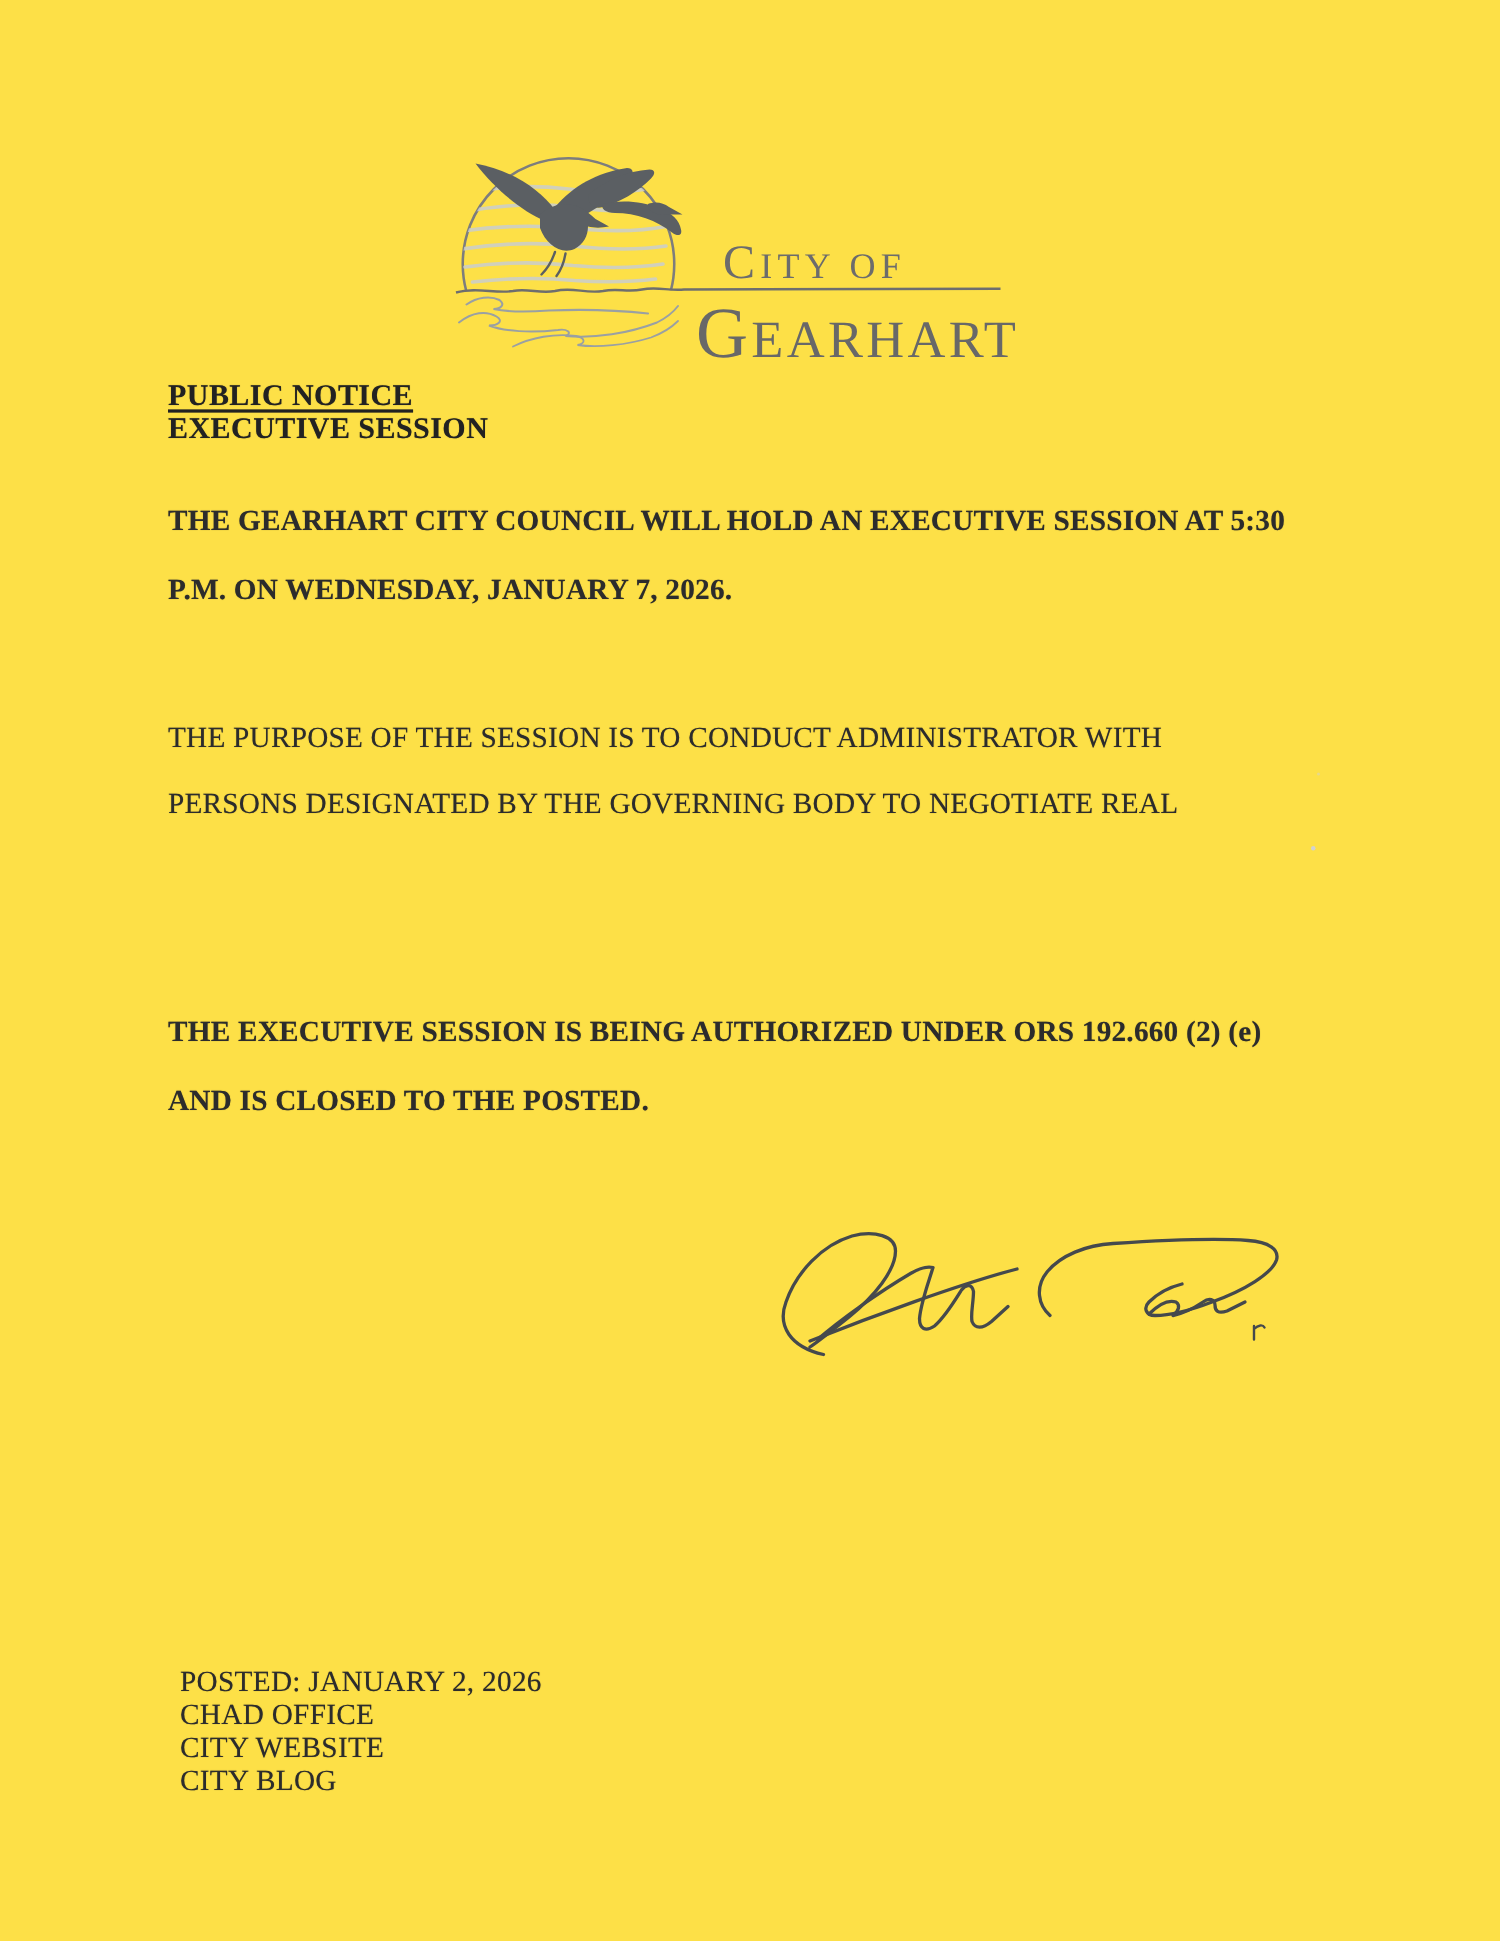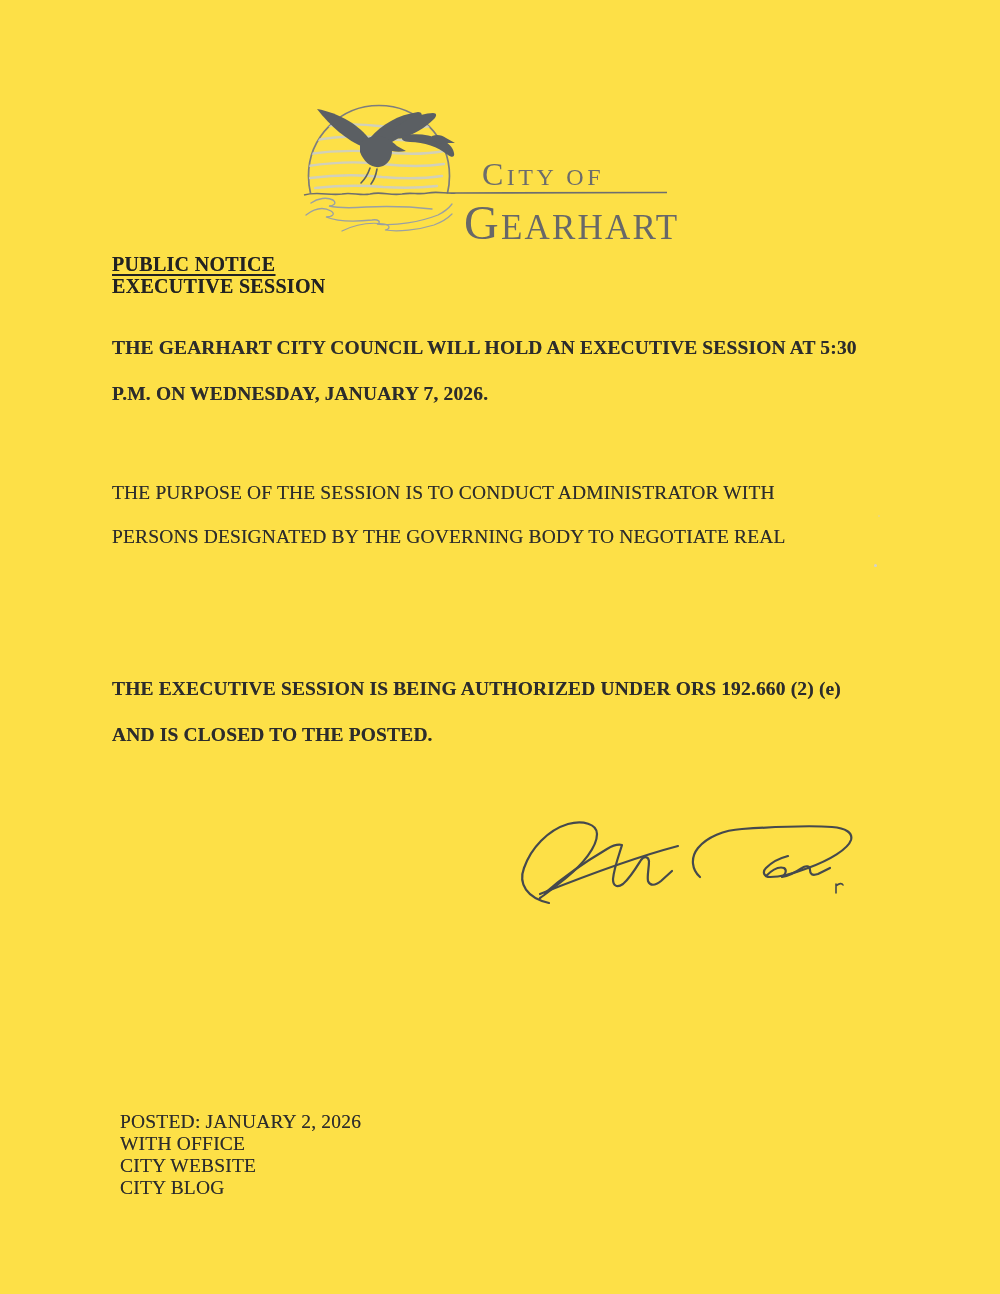--- a/index.html
+++ b/index.html
@@ -150,21 +150,21 @@
 
       <path d="M 766 876 C 772 870 778 866 784 868 C 787 870 786 874 782 877 C 788 876 796 872 802 868 C 806 865 810 866 810 870 C 810 874 812 876 818 874 L 830 868"></path>
 
       <path d="M 836 884 L 836 893 M 836 886 C 839 883 842 883 843 885" stroke-width="1.6"></path>
     </g>
   </svg>
 
 
   <div class="footer">
     <div>POSTED: JANUARY 2, 2026</div>
-    <div>WITH OFFICE</div>
+    <div>CHAD OFFICE</div>
     <div>CITY WEBSITE</div>
     <div>CITY BLOG</div>
   </div>
 
   <div class="speck" style="left:874px;top:564px;width:3px;height:3px;"></div>
   <div class="speck" style="left:878px;top:515px;width:2px;height:2px;opacity:.5;"></div>
 
 </div>
 
 </body></html>

